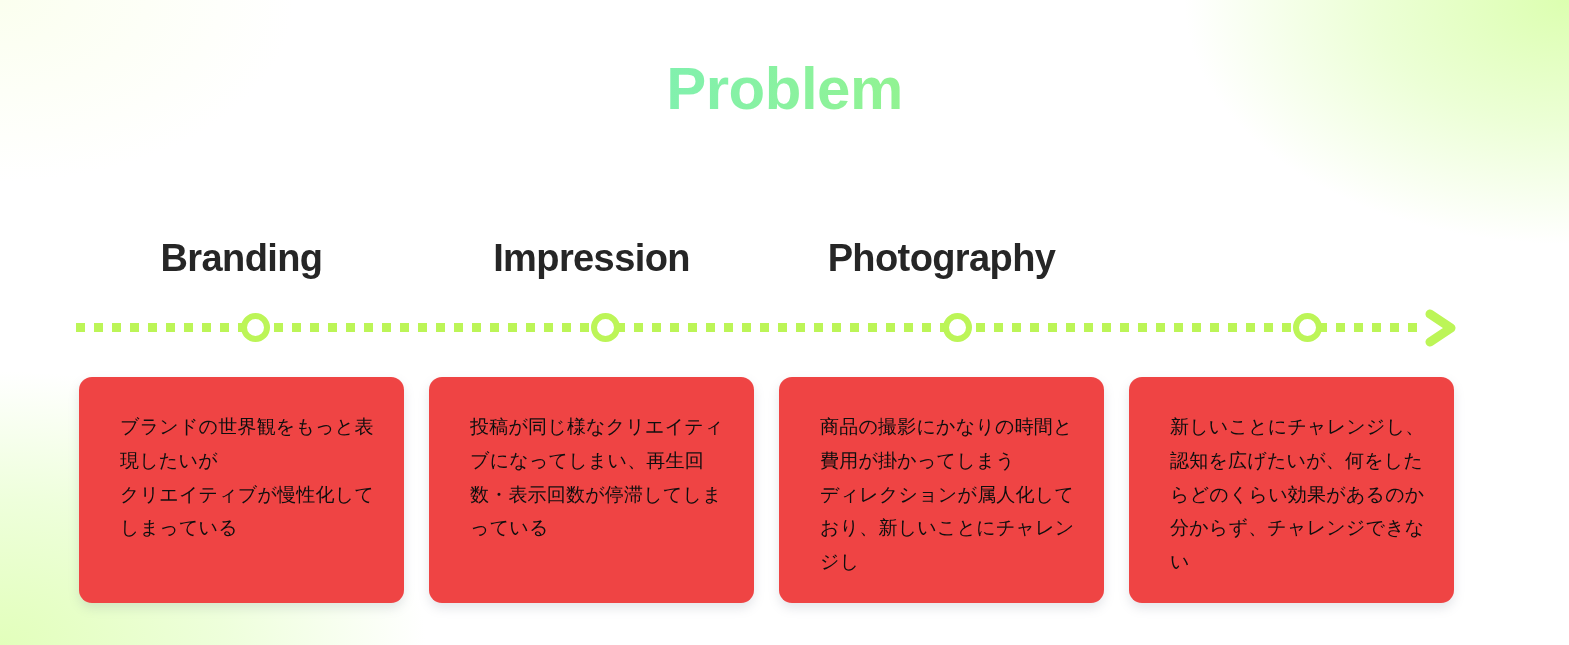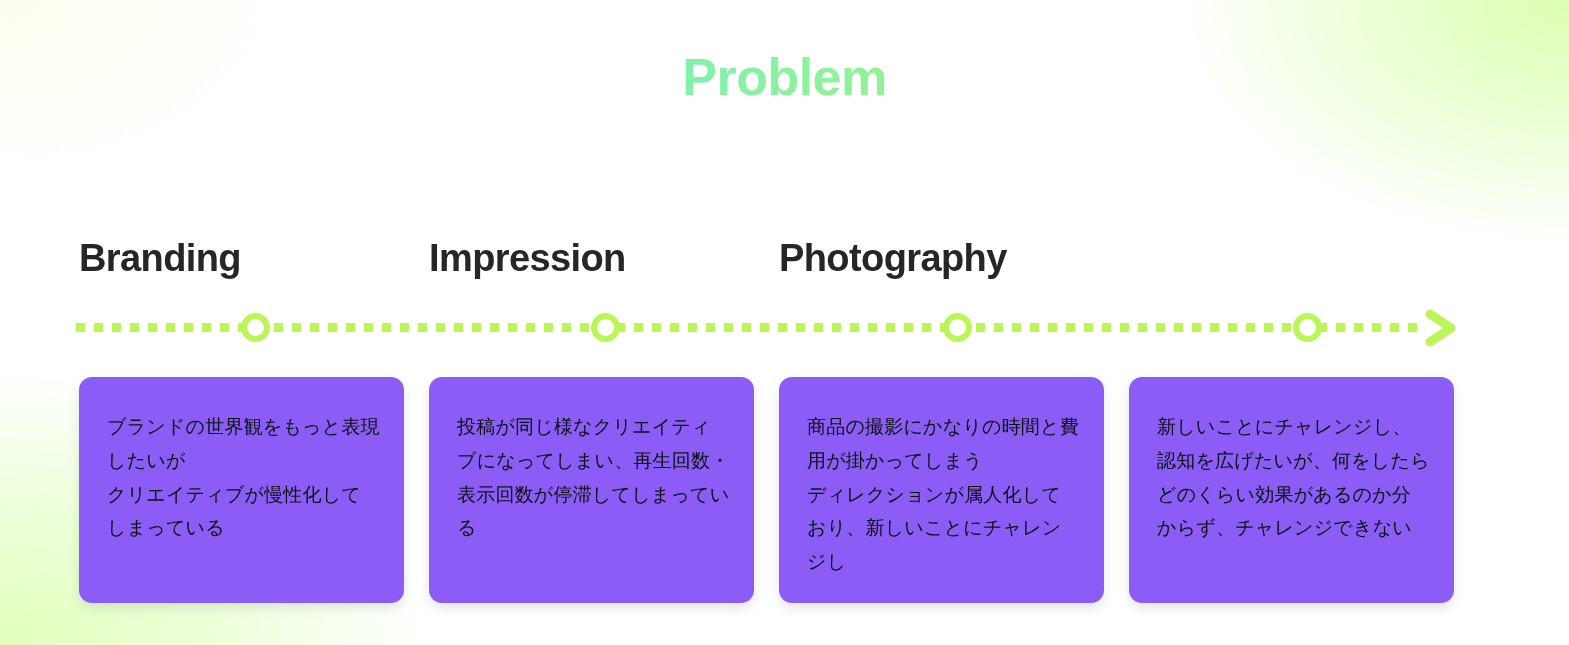--- a/index.html
+++ b/index.html
@@ -33,23 +33,23 @@
 
   
   #header {
     position: absolute;
     top: 0;
     left: 0;
     width: 1569px;
     text-align: center;
   }
   #title {
-    margin: 0;
+    margin: 6px;
     padding-top: 48px;
-    font-size: 52px;
+    font-size: 60px;
     font-weight: bold;
     letter-spacing: -0.5px;
     line-height: 1.15;
     background-image: linear-gradient(92deg, #65efd6 0%, #7cf0b6 38%, #a2f578 72%, #b9f750 100%);
     -webkit-background-clip: text;
     background-clip: text;
     color: transparent;
     -webkit-text-fill-color: transparent;
   }
   #subtitle {
@@ -69,21 +69,21 @@
     left: 79px;
     width: 1412px;
     display: flex;
     gap: 25px;
   }
   .column {
     width: 325px;
     flex: 0 0 325px;
     display: flex;
     flex-direction: column;
-    align-items: flex-start;
+    align-items: center;
   }
   .column-heading {
     font-size: 38px;
     font-weight: bold;
     color: #262626;
     line-height: 1.15;
     letter-spacing: -0.6px;
     white-space: nowrap;
     height: 52px;
     display: flex;
@@ -134,23 +134,23 @@
     left: 79px;
     width: 1412px;
     display: flex;
     gap: 25px;
   }
   .card {
     width: 325px;
     flex: 0 0 325px;
     min-height: 214px;
     box-sizing: border-box;
-    background: #8b5cf6;
+    background: #ef4444;
     border-radius: 13px;
-    padding: 33px 24px 24px 28px;
+    padding: 33px 24px 24px 41px;
     box-shadow: 0 5px 11px rgba(120,125,145,0.20);
   }
   .card-text {
     margin: 0;
     font-size: 19px;
     line-height: 1.78;
     color: #0e0e0e;
     letter-spacing: 0.2px;
     white-space: pre-line;
   }

